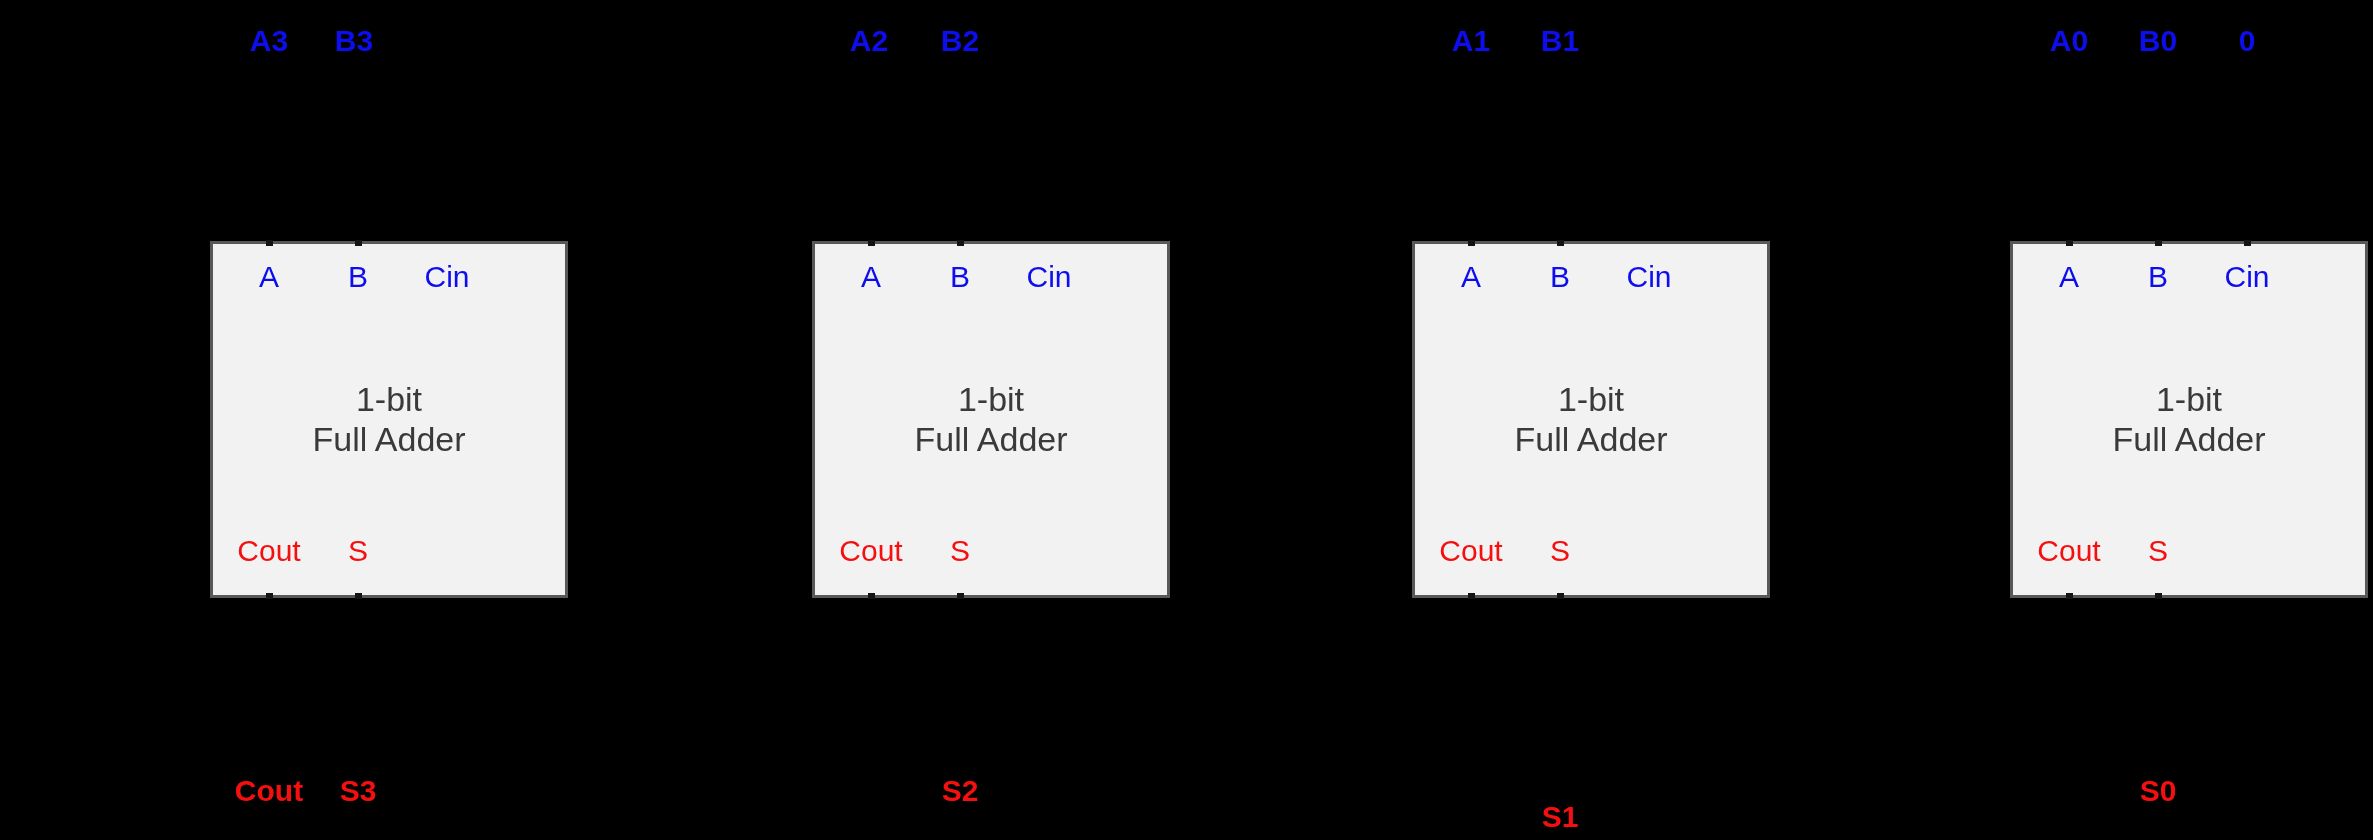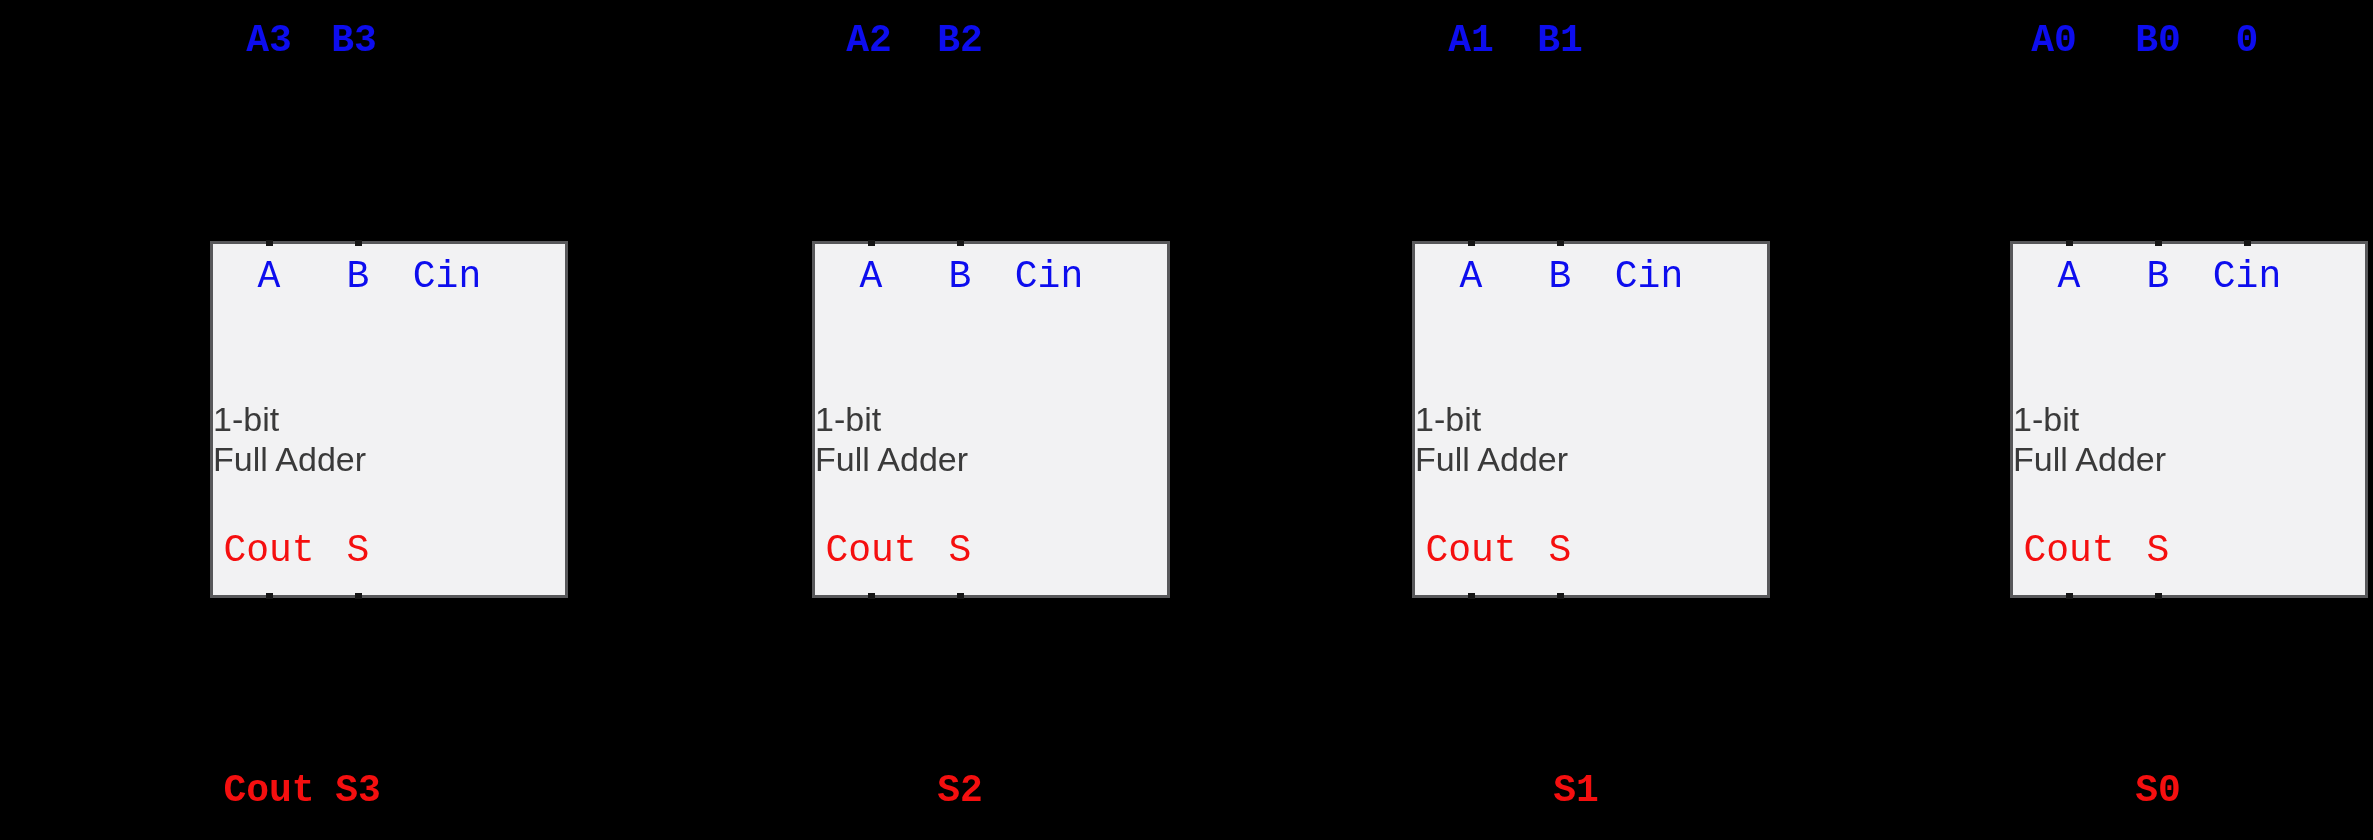--- a/index.html
+++ b/index.html
@@ -33,41 +33,39 @@
     top: 241px;
     width: 358px;
     height: 357px;
     background: var(--box-fill);
     border: 3px solid var(--box-border);
   }
   .lbl {
     position: absolute;
     transform: translateX(-50%);
     white-space: nowrap;
-    font-size: 38px;
+    font-size: 30px;
     line-height: 38px;
-    font-family: Liberation Mono, monospace;
   }
   .blue { color: var(--blue); }
   .red { color: var(--red); }
   .bold { font-weight: bold; }
   .ext-top { top: 22px; }
   .ext-bottom { top: 772px; }
   .port-top { top: 14px; }
   .port-bottom { top: 288px; }
   .fa-title {
     position: absolute;
     left: 0;
     top: 135px;
     width: 100%;
-    text-align: left;
+    text-align: center;
     color: var(--body-text);
     font-size: 34px;
     line-height: 40px;
-    margin-top: 20px;
   }
   .stub {
     position: absolute;
     width: 7px;
     height: 6px;
     background: var(--stub);
   }
   .stub-top { top: -4px; }
   .stub-bottom { bottom: -4px; }
 </style>
@@ -127,24 +125,24 @@
         <span class="lbl blue port-top" style="left: 234px;">Cin</span>
         <div class="fa-title">
           <div>1-bit</div>
           <div>Full Adder</div>
         </div>
         <span class="lbl red port-bottom" style="left: 56px;">Cout</span>
         <span class="lbl red port-bottom" style="left: 145px;">S</span>
         <div class="stub stub-bottom" style="left: 53px;"></div>
         <div class="stub stub-bottom" style="left: 142px;"></div>
       </div>
-      <span class="lbl red bold ext-bottom" style="left: 164px;">S1</span>
+      <span class="lbl red bold ext-bottom" style="left: 148px; margin-top: 26px;">S1</span>
     </div>
     <div class="adder" style="left: 2010px;">
-      <span class="lbl blue bold ext-top" style="left: 44px;">A0</span>
+      <span class="lbl blue bold ext-top" style="left: 59px;">A0</span>
       <span class="lbl blue bold ext-top" style="left: 148px;">B0</span>
       <span class="lbl blue bold ext-top" style="left: 237px;">0</span>
       <div class="fa-box">
         <div class="stub stub-top" style="left: 53px;"></div>
         <div class="stub stub-top" style="left: 142px;"></div>
         <div class="stub stub-top" style="left: 231px;"></div>
         <span class="lbl blue port-top" style="left: 56px;">A</span>
         <span class="lbl blue port-top" style="left: 145px;">B</span>
         <span class="lbl blue port-top" style="left: 234px;">Cin</span>
         <div class="fa-title">

